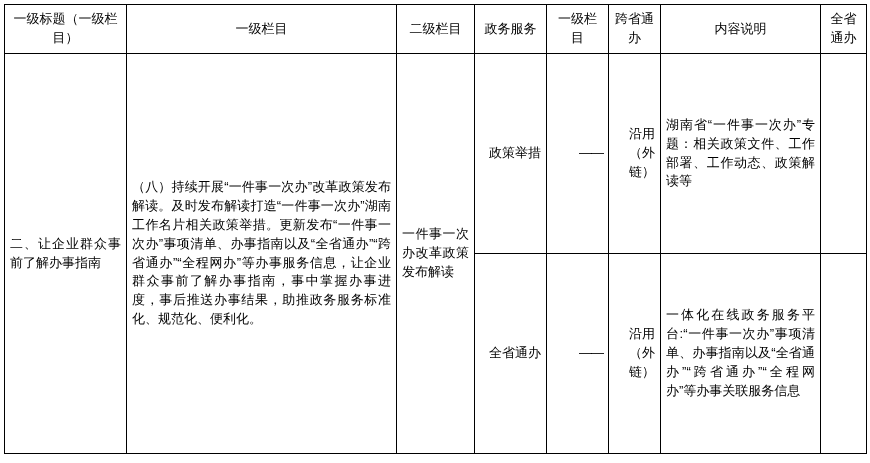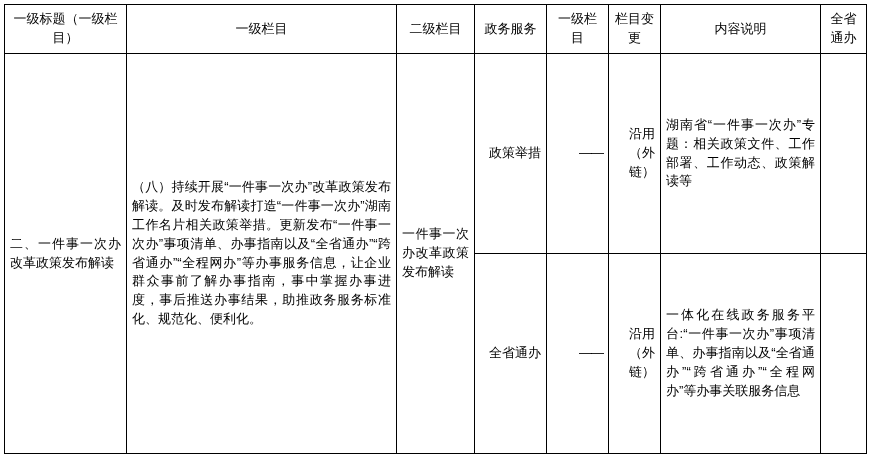--- a/index.html
+++ b/index.html
@@ -86,28 +86,28 @@
       <col class="col-7">
       <col class="col-8">
     </colgroup>
     <thead>
       <tr>
         <td class="hdr">一级标题（一级栏目）</td>
         <td class="hdr">一级栏目</td>
         <td class="hdr">二级栏目</td>
         <td class="hdr">政务服务</td>
         <td class="hdr">一级栏目</td>
-        <td class="hdr">栏目变更</td>
+        <td class="hdr">跨省通办</td>
         <td class="hdr">内容说明</td>
         <td class="hdr">全省通办</td>
       </tr>
     </thead>
     <tbody>
       <tr style="height:200px;">
-        <td class="cell-body vmid" rowspan="2">二、一件事一次办改革政策发布解读</td>
+        <td class="cell-body vmid" rowspan="2">二、让企业群众事前了解办事指南</td>
         <td class="cell-body vmid" rowspan="2">（八）持续开展“一件事一次办”改革政策发布解读。及时发布解读打造“一件事一次办”湖南工作名片相关政策举措。更新发布“一件事一次办”事项清单、办事指南以及“全省通办”“跨省通办”“全程网办”等办事服务信息，让企业群众事前了解办事指南，事中掌握办事进度，事后推送办事结果，助推政务服务标准化、规范化、便利化。</td>
         <td class="cell-body vmid" rowspan="2">一件事一次办改革政策发布解读</td>
         <td class="center">政策举措</td>
         <td class="center dash">——</td>
         <td class="center">沿用（外链）</td>
         <td class="cell-body vmid">湖南省“一件事一次办”专题：相关政策文件、工作部署、工作动态、政策解读等</td>
         <td class="center"></td>
       </tr>
       <tr style="height:200px;">
         <td class="center">全省通办</td>

